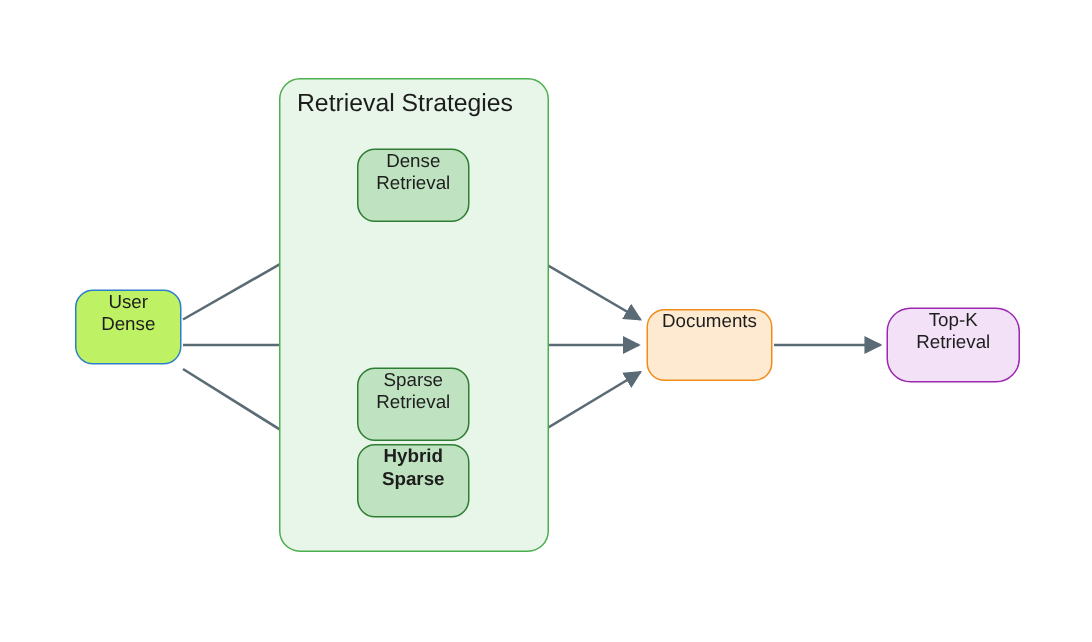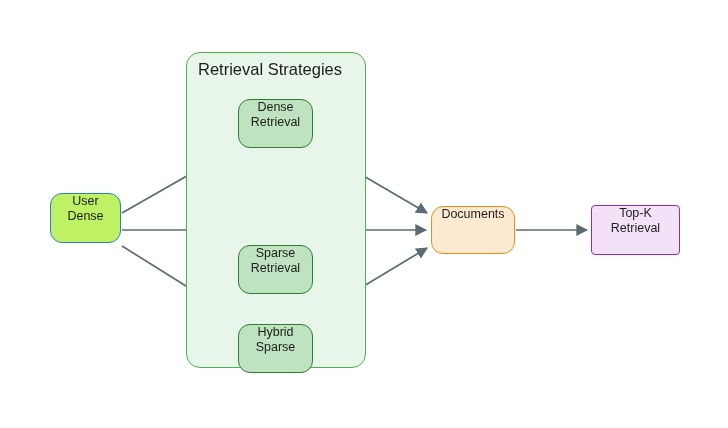--- a/index.html
+++ b/index.html
@@ -60,32 +60,32 @@
     border: 1.6px solid #2a7fc9;
     border-radius: 12px;
   }
   .n-green {
     background: #bfe3c0;
     border: 1.6px solid #2e7d32;
     border-radius: 12px;
   }
   .n-dense  { left: 238px; top: 99px;  width: 75px; height: 49px; }
   .n-sparse { left: 238px; top: 205px; width: 75px; height: 49px; margin-top: 40px; }
-  .n-hybrid { left: 238px; top: 324px; width: 75px; height: 49px; }
+  .n-hybrid { left: 238px; top: 296px; width: 75px; height: 49px; font-weight: bold; }
   .n-rerank {
     left: 431px; top: 206px; width: 84px; height: 48px;
     background: #fdead0;
     border: 1.8px solid #ef8c1c;
     border-radius: 12px;
   }
   .n-topk {
     left: 591px; top: 205px; width: 89px; height: 50px;
     background: #f3e2f7;
     border: 1.8px solid #9c27b0;
-    border-radius: 4px;
+    border-radius: 16px;
   }
 </style>
 </head>
 <body>
 
 <div id="canvas">
 
   <div class="cluster" style="left:186px; top:52px; width:180px; height:316px;"></div>
   <div class="cluster-title" style="left:198px; top:60px;">Retrieval Strategies</div>
 

